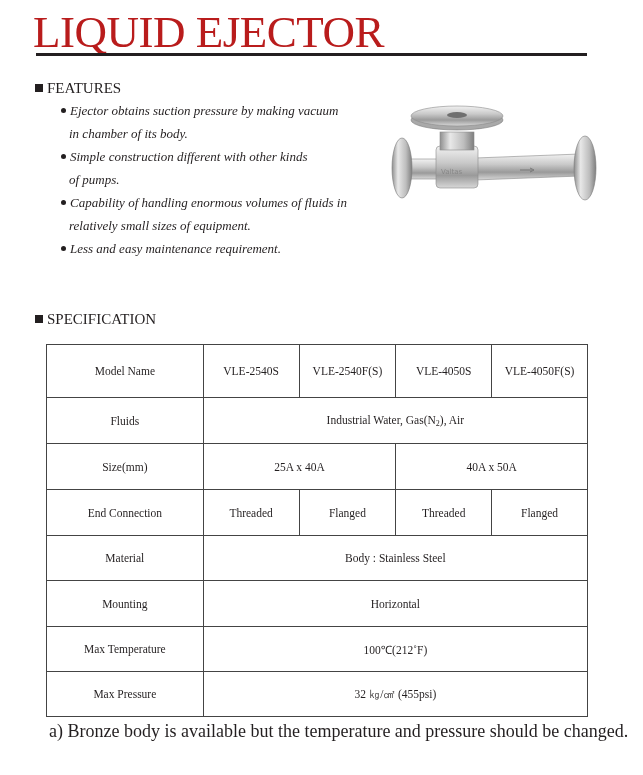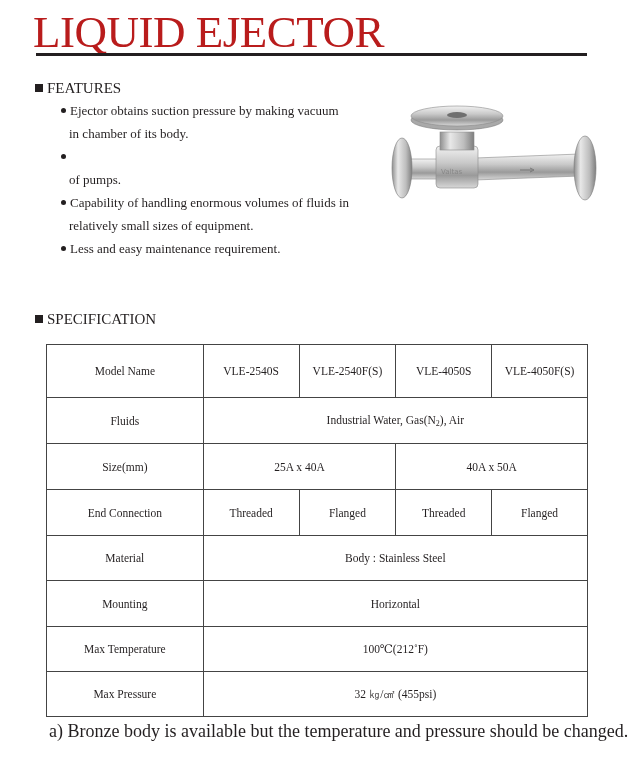--- a/index.html
+++ b/index.html
@@ -2,42 +2,42 @@
 <html><head>
 <meta charset="utf-8">
 <style>
   html,body{margin:0;padding:0;background:#fff;}
   body{width:643px;height:775px;position:relative;overflow:hidden;font-family:"Liberation Serif","DejaVu Serif",serif;color:#231f20;}
   .title{position:absolute;left:33px;top:6px;font-size:45px;line-height:52px;letter-spacing:-0.5px;color:#b91c1c;}
   .title-rule{position:absolute;left:36px;top:53px;width:551px;height:3px;background:#231f20;}
   .section{position:absolute;left:35px;font-size:15px;line-height:20px;}
   .section .sq{display:inline-block;width:8px;height:8px;background:#231f20;margin-right:4px;vertical-align:1px;}
   .features{position:absolute;left:61px;top:99px;font-size:13px;line-height:23px;}
-  .feat{margin:0;}
+  .feat{margin:0;font-style:italic;}
   .feat .dot{display:inline-block;width:5px;height:5px;border-radius:50%;background:#231f20;margin-right:4px;vertical-align:2px;}
   .feat .cont{display:block;padding-left:8px;}
   .product{position:absolute;left:380px;top:96px;width:225px;height:120px;}
-  table.spec{position:absolute;left:46px;top:344px;width:542px;border-collapse:collapse;font-size:11.5px;}
+  table.spec{position:absolute;left:46px;top:344px;width:542px;border-collapse:collapse;font-size:11.5px;font-family:Liberation Serif, serif;}
   table.spec td{border:1.5px solid #444;text-align:center;vertical-align:middle;padding:0;}
   .note{position:absolute;left:49px;top:722px;font-size:18px;line-height:18px;}
   sub{font-size:8px;vertical-align:-2px;}
 </style>
 </head>
 <body>
 
 <div class="title">LIQUID EJECTOR</div>
 <div class="title-rule"></div>
 
 <div class="section" style="top:78px;">
   <span class="sq"></span><span>FEATURES</span>
 </div>
 
 <div class="features">
   <p class="feat"><span class="dot"></span><span>Ejector obtains suction pressure by making vacuum</span><span class="cont">in chamber of its body.</span></p>
-  <p class="feat"><span class="dot"></span><span class="cont">of pumps.</span></p>
+  <p class="feat"><span class="dot"></span><span>Simple construction different with other kinds</span><span class="cont">of pumps.</span></p>
   <p class="feat"><span class="dot"></span><span>Capability of handling enormous volumes of fluids in</span><span class="cont">relatively small sizes of equipment.</span></p>
   <p class="feat"><span class="dot"></span><span>Less and easy maintenance requirement.</span></p>
 </div>
 
 <svg class="product" viewBox="0 0 225 120">
   <defs>
     <linearGradient id="metal" x1="0" y1="0" x2="0" y2="1">
       <stop offset="0" stop-color="#f2f2f2"></stop>
         <stop offset="0.4" stop-color="#c9c9c9"></stop>
         <stop offset="0.7" stop-color="#9a9a9a"></stop>

